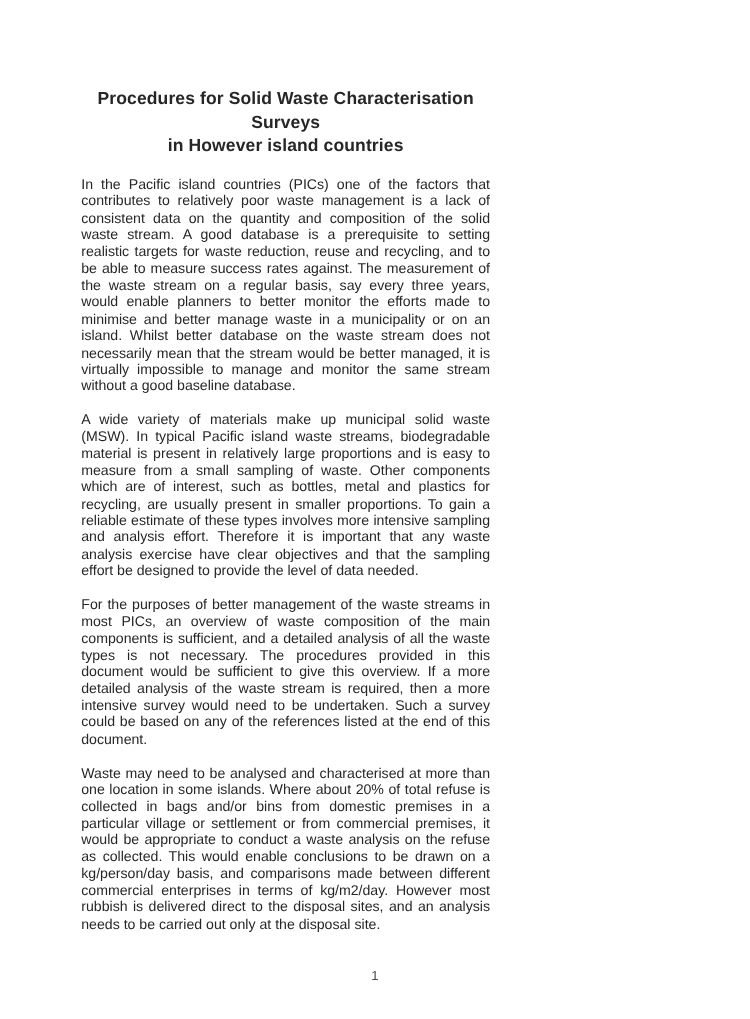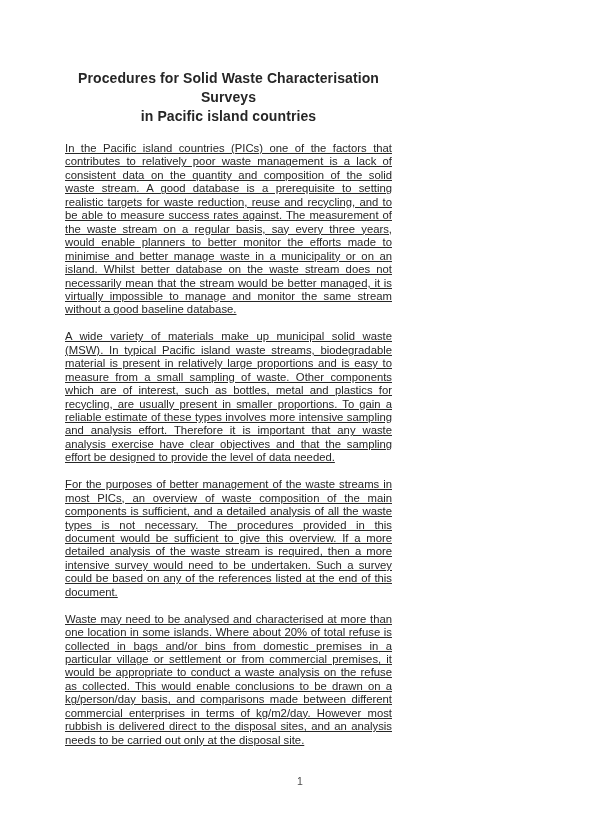--- a/index.html
+++ b/index.html
@@ -35,21 +35,20 @@
     font-weight: bold;
     font-size: 11.3px;
     line-height: 13.4px;
   }
   .body-text p {
     margin-top: 13.4px;
     font-size: 11.3px;
     line-height: 13.45px;
     text-align: justify;
     text-justify: inter-word;
-    text-decoration: underline;
   }
   .body-text p:first-of-type {
     margin-top: 16px;
   }
   .page-footer {
     position: absolute;
     bottom: 28px;
     left: 0;
     width: 600px;
     text-align: center;
@@ -57,21 +56,21 @@
     color: #4a4a4a;
   }
 </style>
 </head>
 <body>
 
 <div class="page">
 
   <h1 class="doc-title">
     <span class="title-line">Procedures for Solid Waste Characterisation Surveys</span>
-    <span class="title-line">in Pacific island countries</span>
+    <span class="title-line">in However island countries</span>
   </h1>
 
 
   <div class="body-text">
     <p>In the Pacific island countries (PICs) one of the factors that contributes to relatively poor waste management is a lack of consistent data on the quantity and composition of the solid waste stream.  A good database is a prerequisite to setting realistic targets for waste reduction, reuse and recycling, and to be able to measure success rates against.  The measurement of the waste stream on a regular basis, say every three years, would enable planners to better monitor the efforts made to minimise and better manage waste in a municipality or on an island.  Whilst better database on the waste stream does not necessarily mean that the stream would be better managed, it is virtually impossible to manage and monitor the same stream without a good baseline database.</p>
     <p>A wide variety of materials make up municipal solid waste (MSW). In typical Pacific island waste streams, biodegradable material is present in relatively large proportions and is easy to measure from a small sampling of waste.  Other components which are of interest, such as bottles, metal and plastics for recycling, are usually present in smaller proportions.  To gain a reliable estimate of these types involves more intensive sampling and analysis effort. Therefore it is important that any waste analysis exercise have clear objectives and that the sampling effort be designed to provide the level of data needed.</p>
     <p>For the purposes of better management of the waste streams in most PICs, an overview of waste composition of the main components is sufficient, and a detailed analysis of all the waste types is not necessary.  The procedures provided in this document would be sufficient to give this overview. If a more detailed analysis of the waste stream is required, then a more intensive survey would need to be undertaken. Such a survey could be based on any of the references listed at the end of this document.</p>
     <p>Waste may need to be analysed and characterised at more than one location in some islands.  Where about 20% of total refuse is collected in bags and/or bins from domestic premises in a particular village or settlement or from commercial premises, it would be appropriate to conduct a waste analysis on the refuse as collected. This would enable conclusions to be drawn on a kg/person/day basis, and comparisons made between different commercial enterprises in terms of kg/m2/day.  However most rubbish is delivered direct to the disposal sites, and an analysis needs to be carried out only at the disposal site.</p>
   </div>
 

